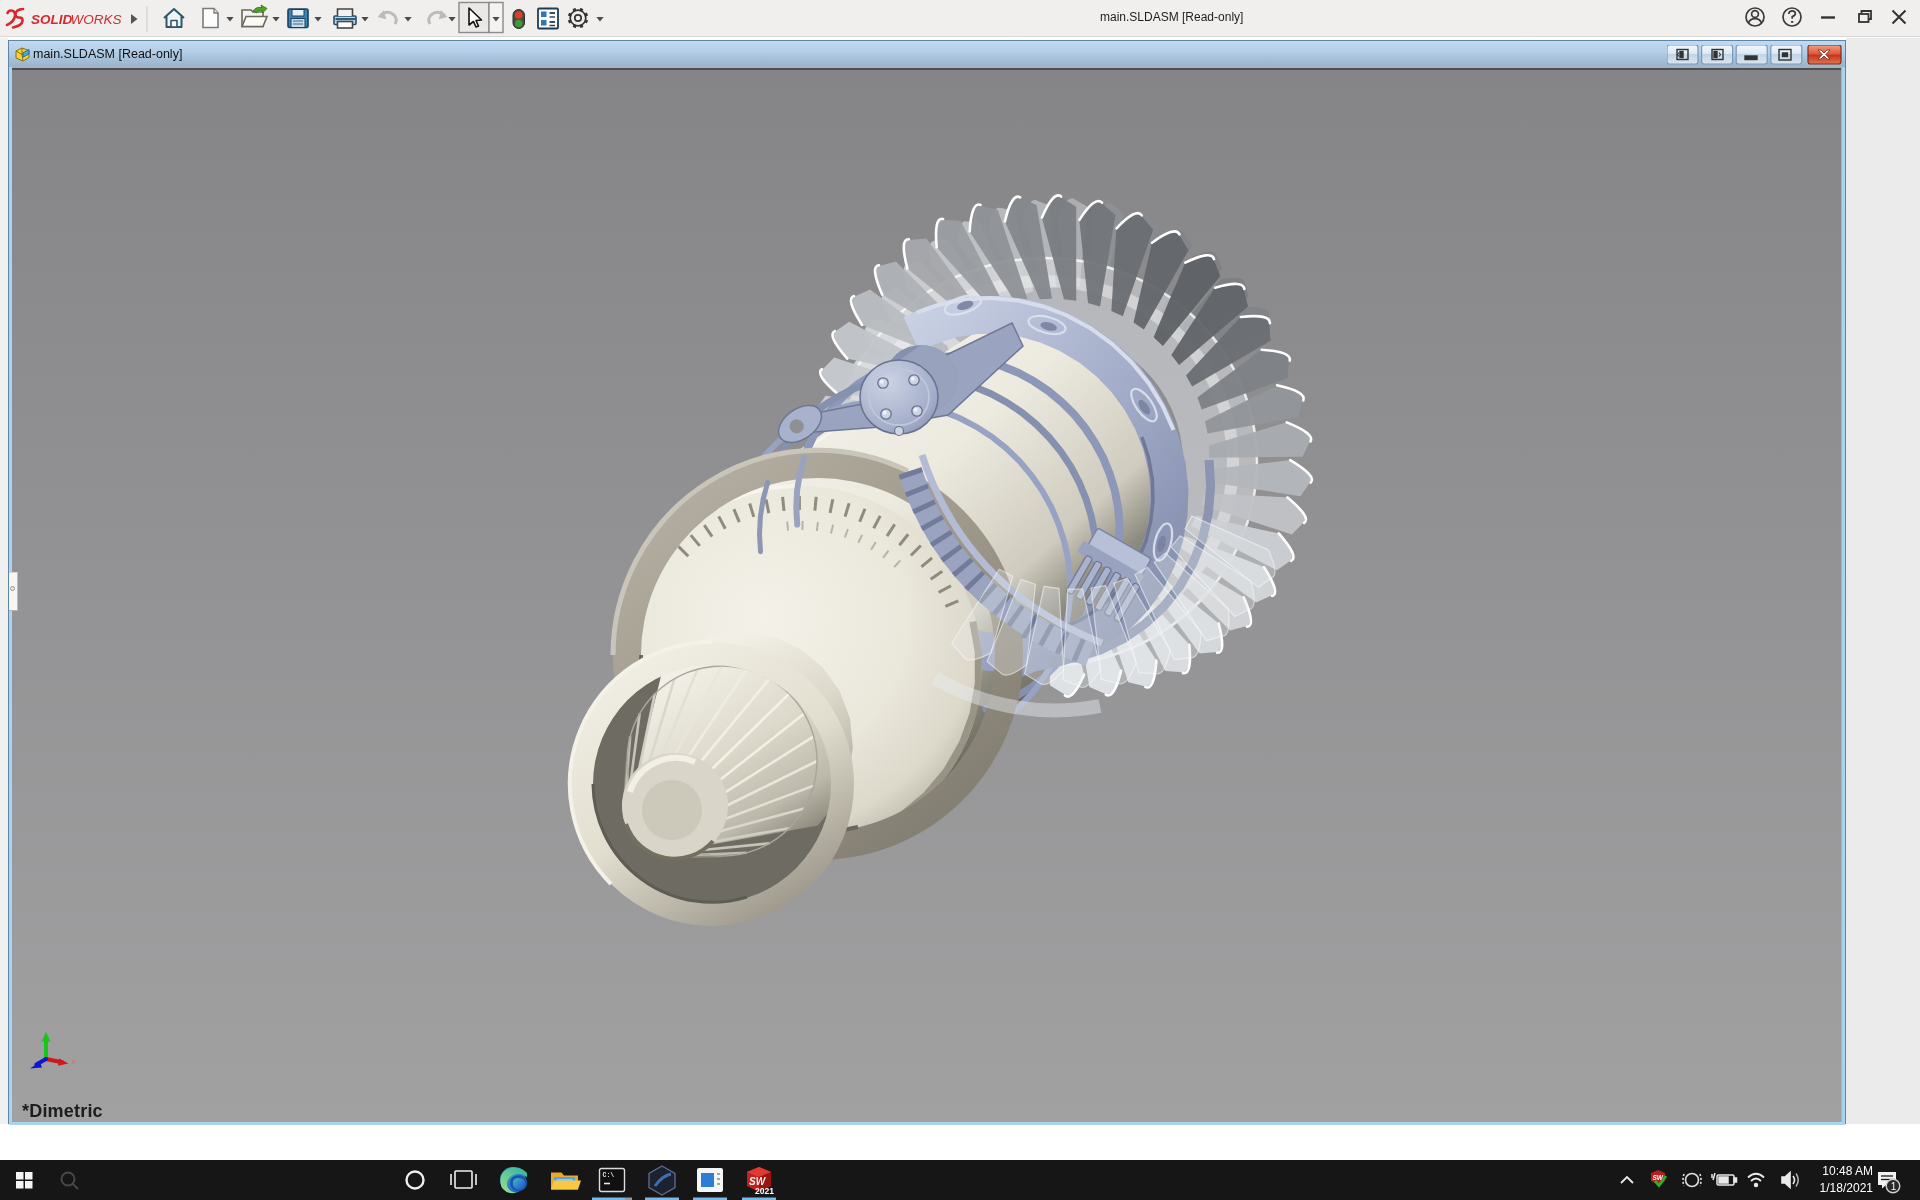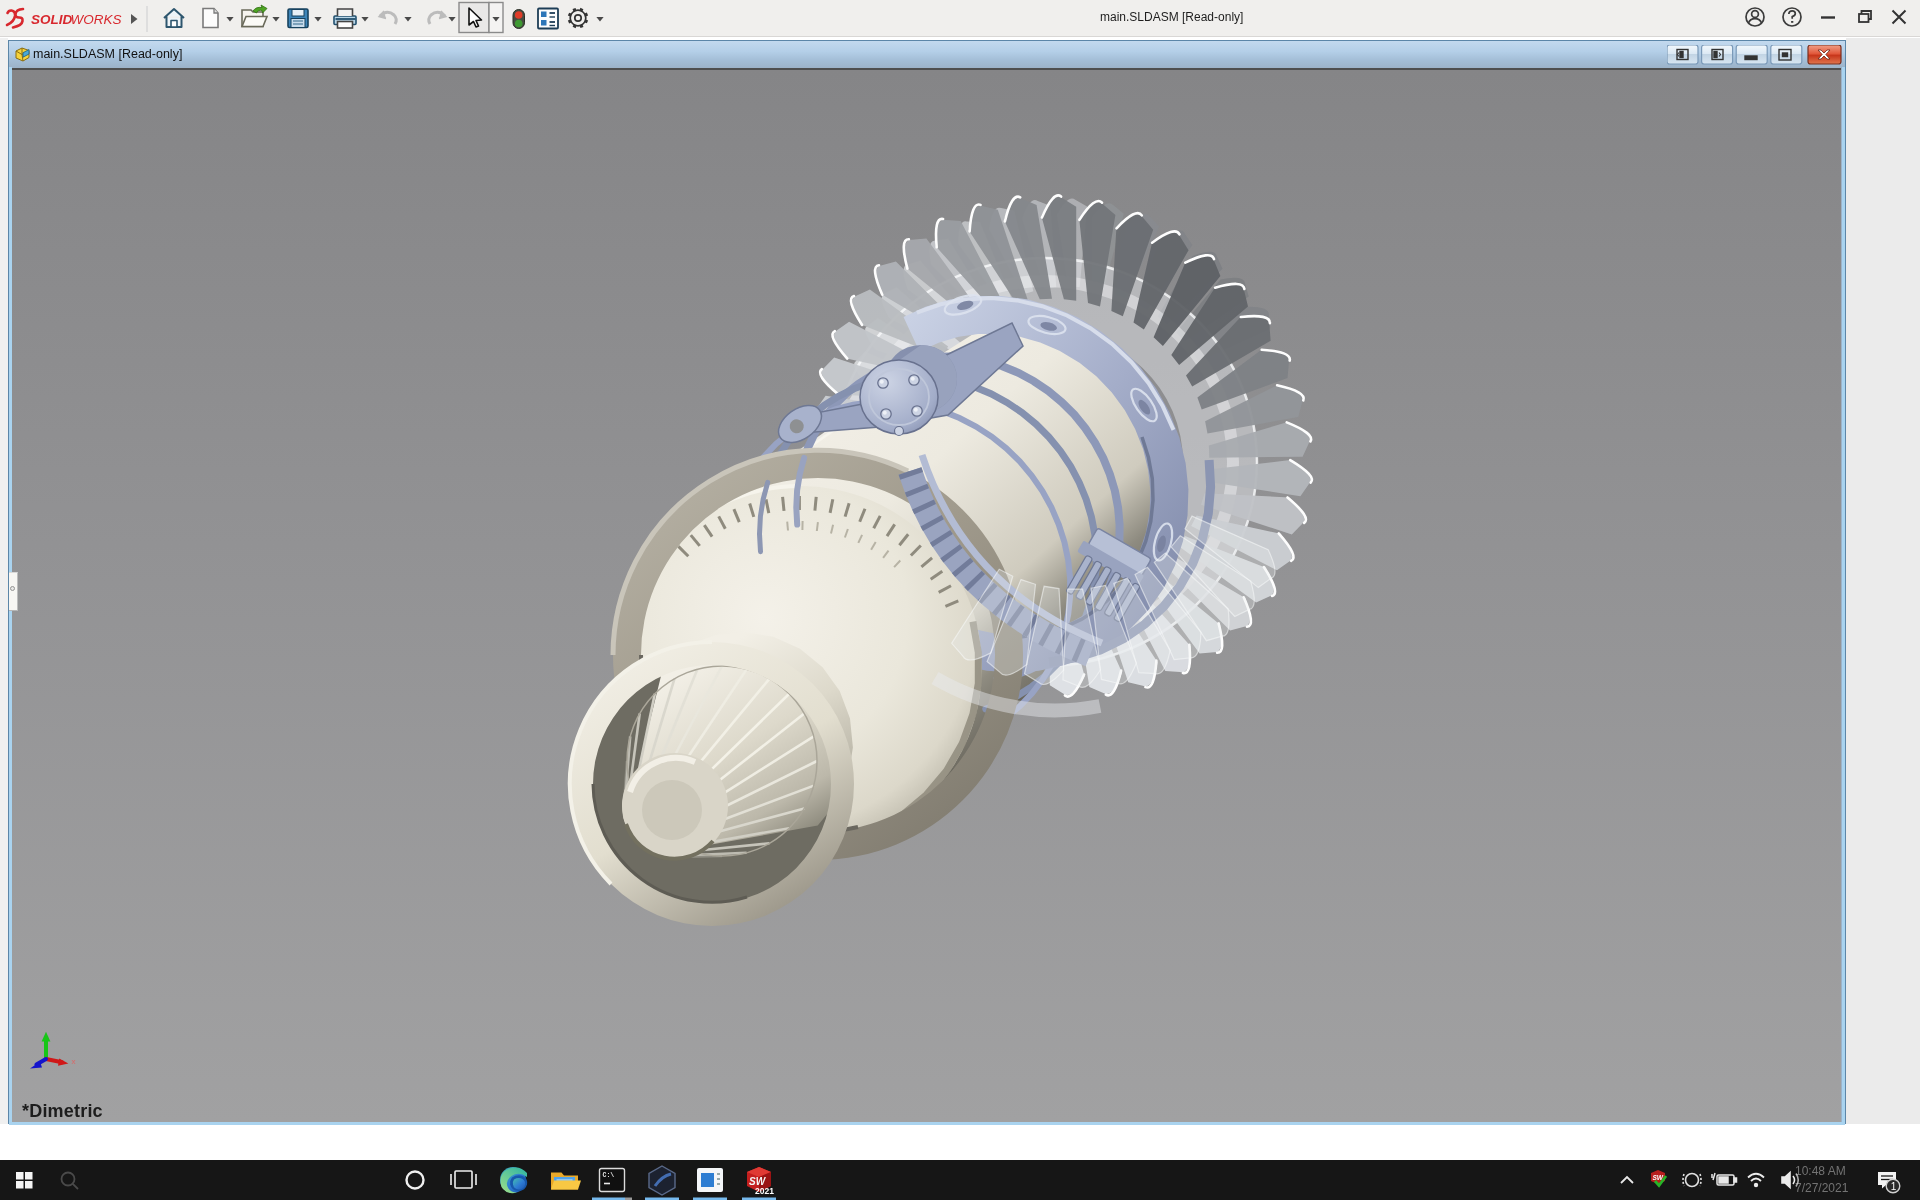--- a/index.html
+++ b/index.html
@@ -29,22 +29,22 @@
   #child-frame { position:absolute; left:0; top:26px; width:1836px; height:1058px;
     border:3px solid #a9d3ef; border-top:none; pointer-events:none; }
   #dimetric { position:absolute; left:11px; top:1031px; font-size:18px; font-weight:bold;
     color:#1d1d1d; letter-spacing:0.2px; }
   
   #taskbar { position:absolute; left:0; top:1160px; width:1920px; height:40px; background:#161616; }
   #searchbox { position:absolute; left:48px; top:1px; width:345px; height:39px;
     background:#f3f3f3; border:1px solid #8a8a8a; }
   #searchtext { position:absolute; left:41px; top:0; height:37px; line-height:37px;
     font-size:15px; color:#4a4a4a; }
-  .tray-time { position:absolute; left:1795px; top:3px; width:78px; text-align:left;
-    color:#737373; font-size:12px; line-height:17px; }
+  .tray-time { position:absolute; left:1795px; top:3px; width:78px; text-align:right;
+    color:#ffffff; font-size:12px; line-height:17px; }
 </style>
 </head>
 <body>
 
   <div id="titlebar">
     <svg id="logo" width="620" height="30" viewBox="0 0 620 30" style="overflow:visible">
       <g stroke="#d8282e" fill="none" stroke-linecap="round">
         <path d="M 6 19 Q 13 16 14 10 Q 14.5 5 10.5 4.5 Q 7.5 4.3 6.5 7" stroke-width="2.6"></path>
         <path d="M 22 3 Q 15 3.5 14.5 8 Q 14.2 11.5 18 11.5 Q 22 11.3 21.5 15 Q 21 19.5 12 21.5" stroke-width="2.6"></path>
       </g>
@@ -493,21 +493,21 @@
     </div>
     <div id="child-frame"></div>
   </div>
 
   <div style="position:absolute;left:9px;top:572px;width:9px;height:39px;background:#f7f6f3;border-right:1px solid #bdbdbd;border-top:1px solid #d8d8d8;border-bottom:1px solid #b5b5b5;z-index:30"></div>
   <div style="position:absolute;left:10px;top:586px;width:5px;height:5px;border:1.5px solid #949494;border-radius:50%;background:#e8e8e6;z-index:31"></div>
 
   <div id="taskbar">
     <div class="tray-time">
       <div>10:48 AM</div>
-      <div>7/27/2021</div>
+      <div>1/18/2021</div>
     </div>
   </div>
 <svg class="abs" style="left:0;top:1160px" width="1920" height="40" viewBox="0 0 1920 40">
     <g fill="#f5f5f5">
       <rect x="16" y="12" width="7.5" height="7.5"></rect>
       <rect x="25" y="12" width="7.5" height="7.5"></rect>
       <rect x="16" y="21" width="7.5" height="7.5"></rect>
       <rect x="25" y="21" width="7.5" height="7.5"></rect>
     </g>
     <g transform="translate(68,19)">

